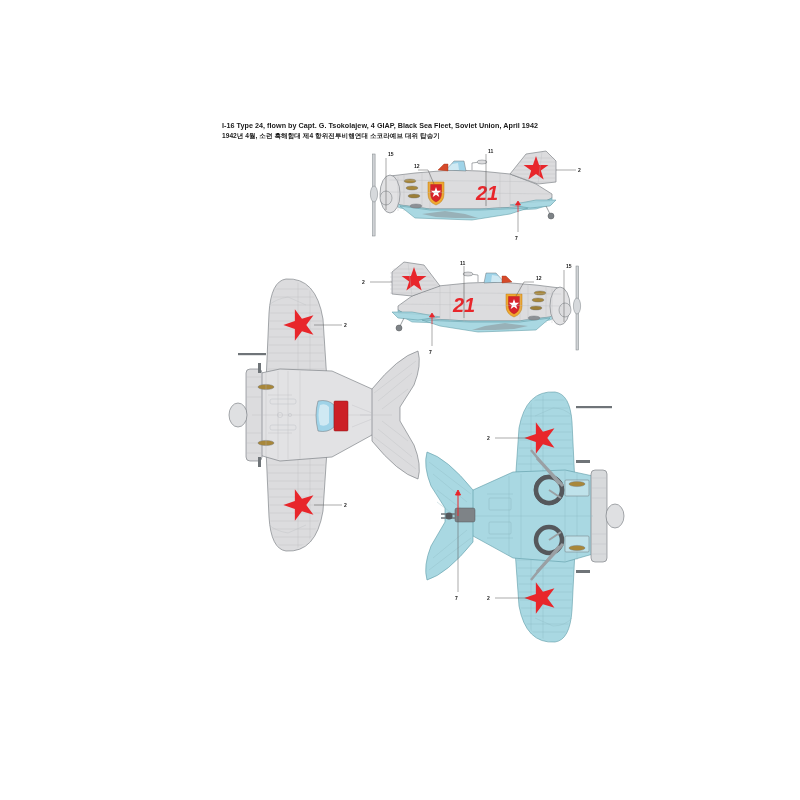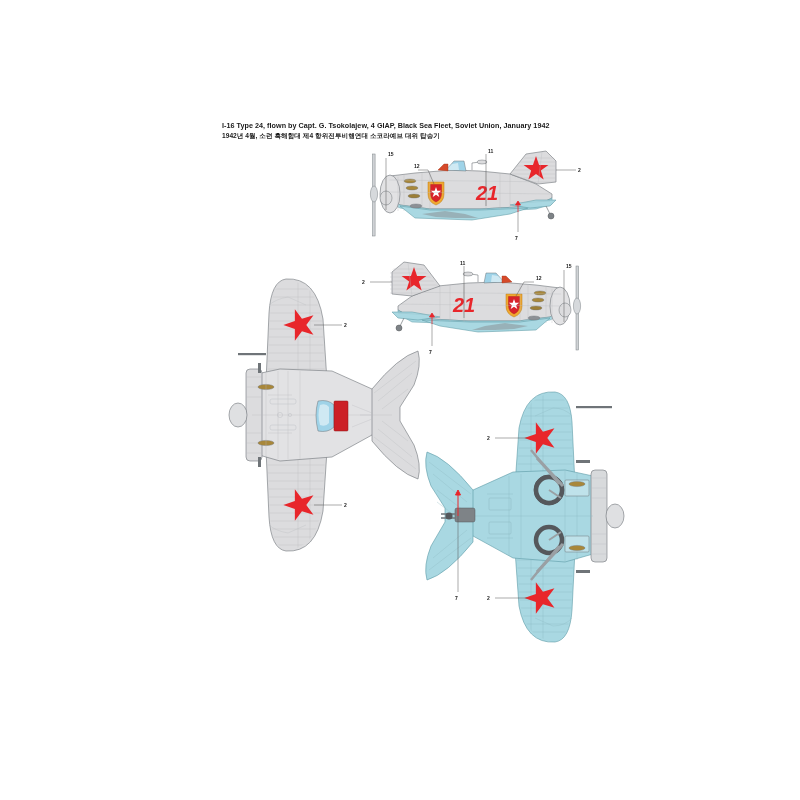--- a/index.html
+++ b/index.html
@@ -12,21 +12,21 @@
   .callout{font-size:5px;fill:#1a1a1a;font-family:"Liberation Sans",sans-serif;font-weight:600;}
   .lead{stroke:#555;stroke-width:.5;fill:none;}
   .panel{stroke:#b9bcc0;stroke-width:.35;fill:none;}
   .panelc{stroke:#8fb9c2;stroke-width:.35;fill:none;}
 </style>
 </head>
 <body>
 
 <div id="sheet">
 
-  <div class="cap cap-en">I-16 Type 24, flown by Capt. G. Tsokolajew, 4 GIAP, Black Sea Fleet, Soviet Union, January 1942</div>
+  <div class="cap cap-en">I-16 Type 24, flown by Capt. G. Tsokolajew, 4 GIAP, Black Sea Fleet, Soviet Union, April 1942</div>
   <div class="cap cap-ko">1942년 4월, 소련 흑해함대 제4 항위전투비행연대 소코라예브 대위 탑승기</div>
 
   <svg style="position:absolute;left:360px;top:148px;" width="230" height="100" viewBox="0 0 230 100">
     <defs>
       <clipPath id="fus1">
           <path d="M28,40 L30,28 L55,25 L92,22 L120,23 L150,26 L176,36 L192,46 L192,56 L176,60 L120,62 L70,62 L40,58 L28,52 Z"></path>
         </clipPath>
       <clipPath id="fin1">
           <path d="M150,26 L168,6 L188,3 L196,12 L196,34 L176,36 Z"></path>
         </clipPath>

